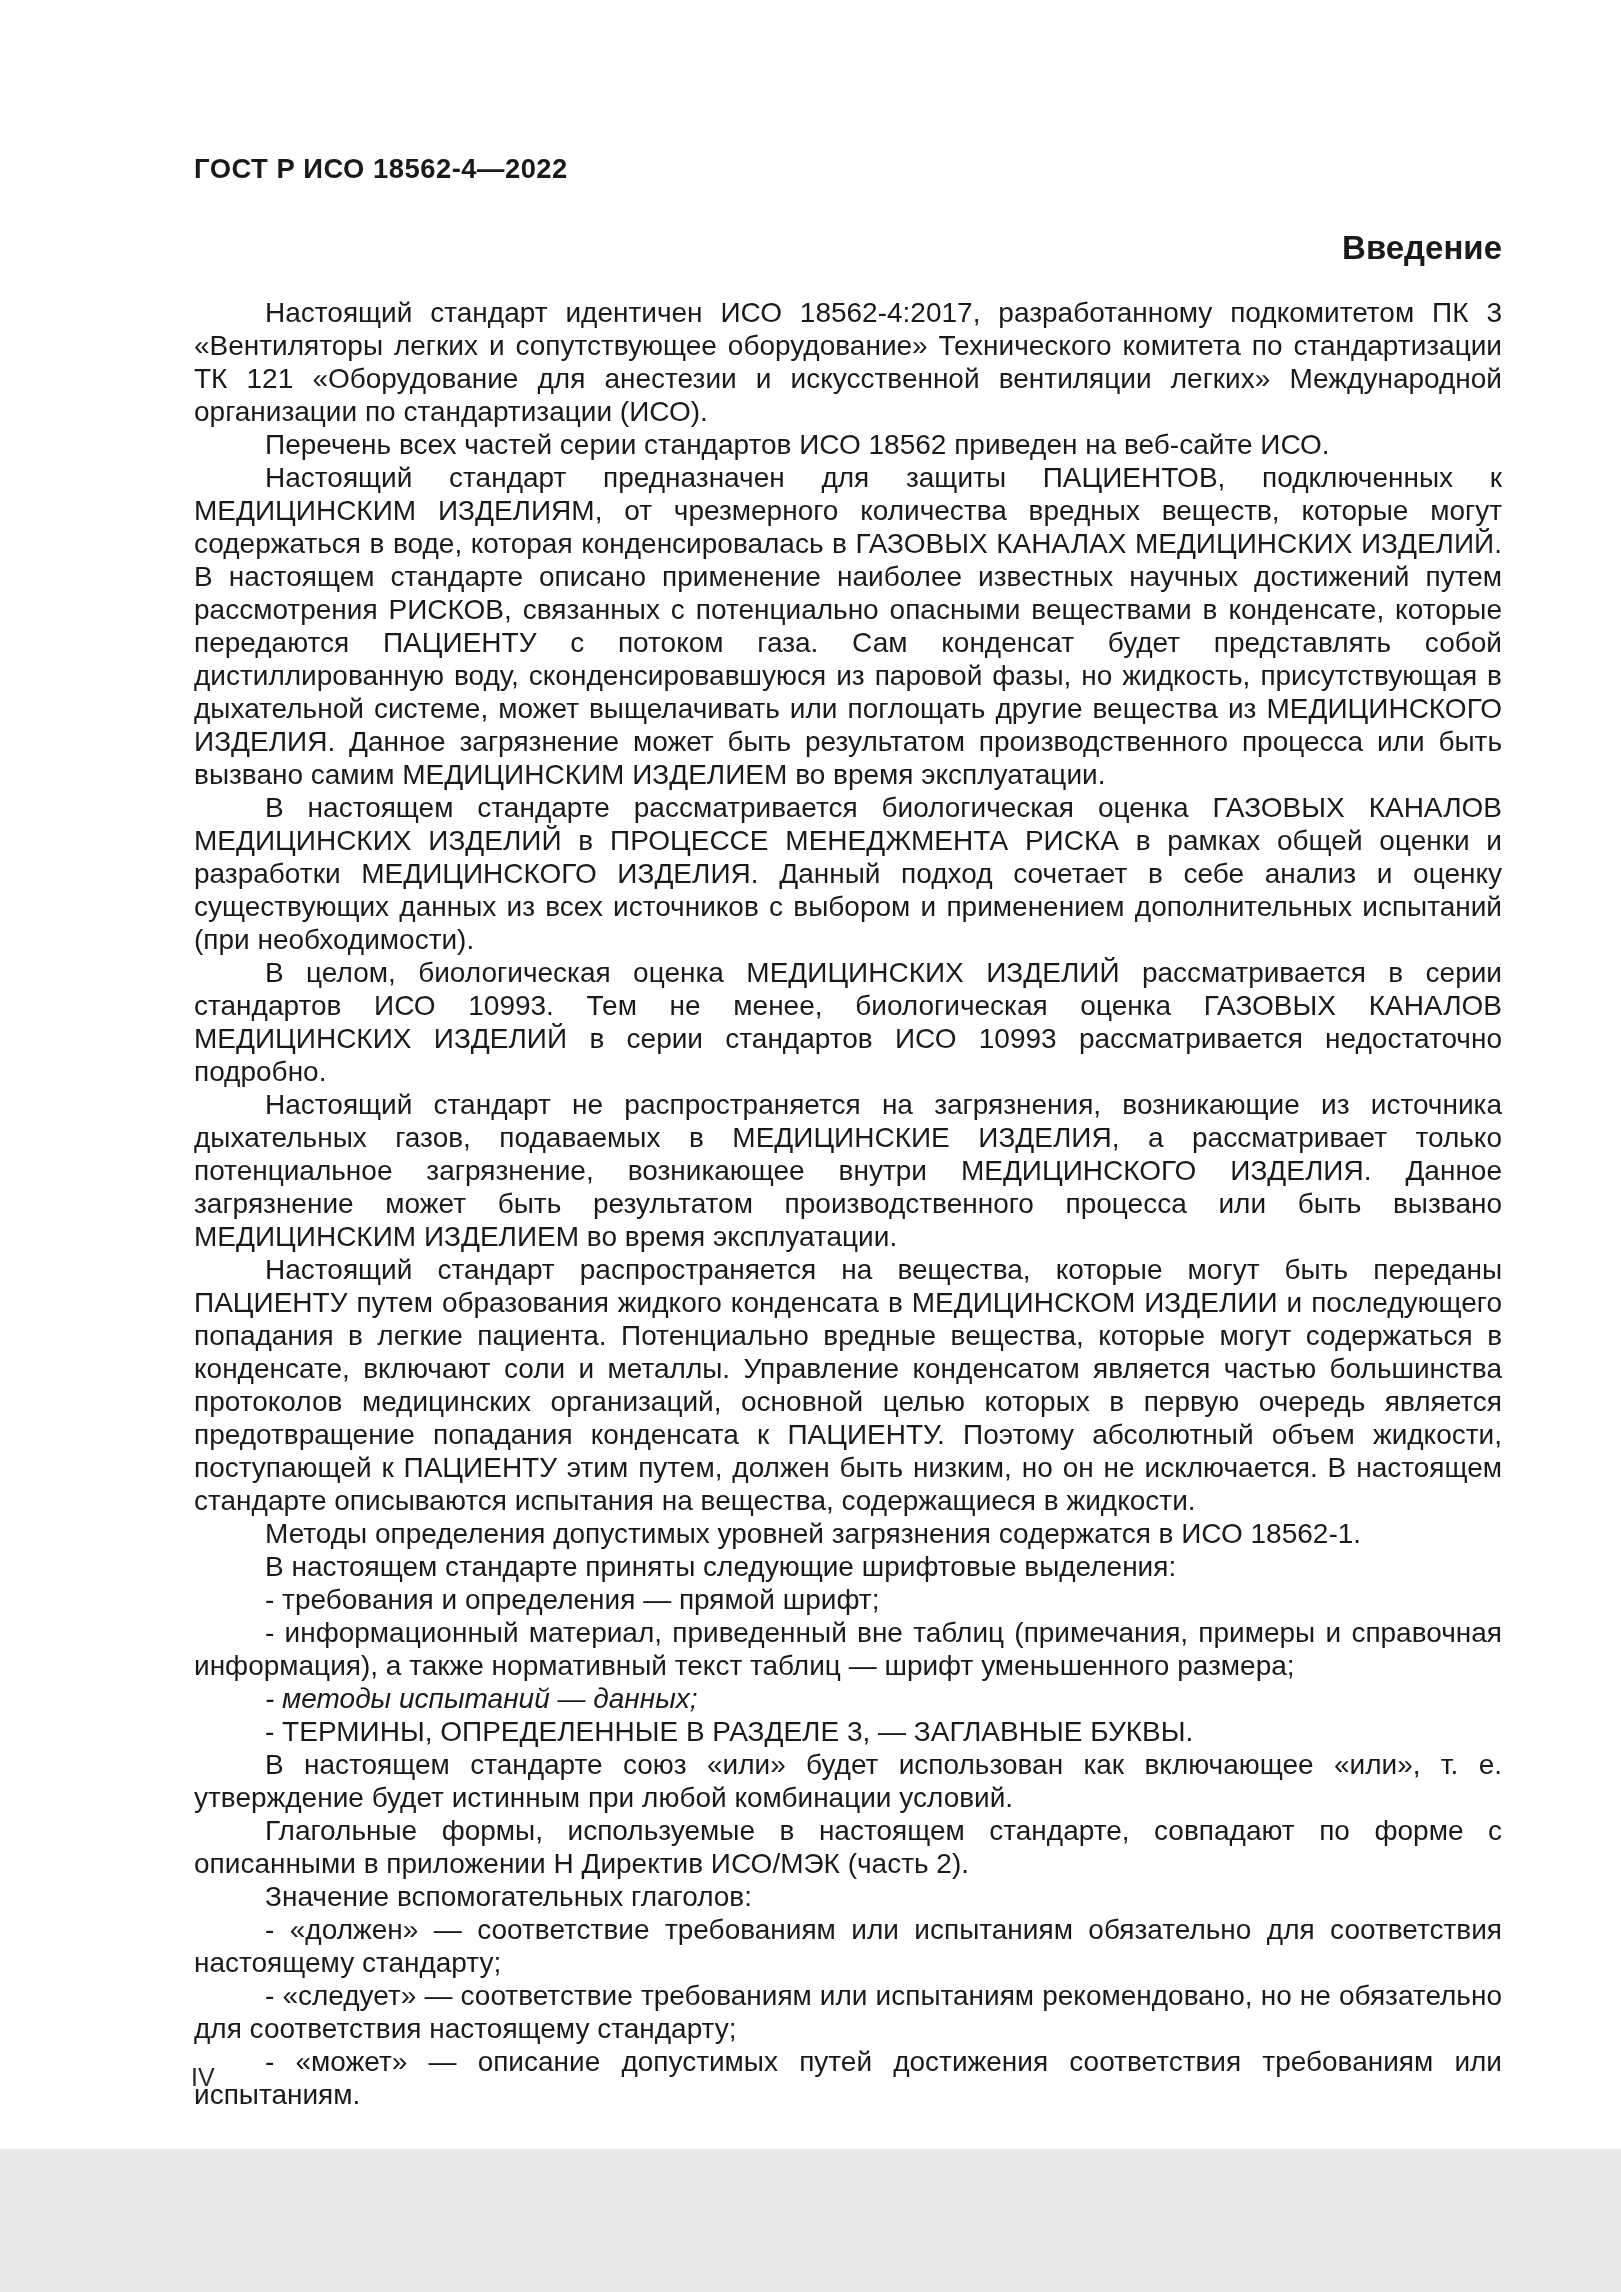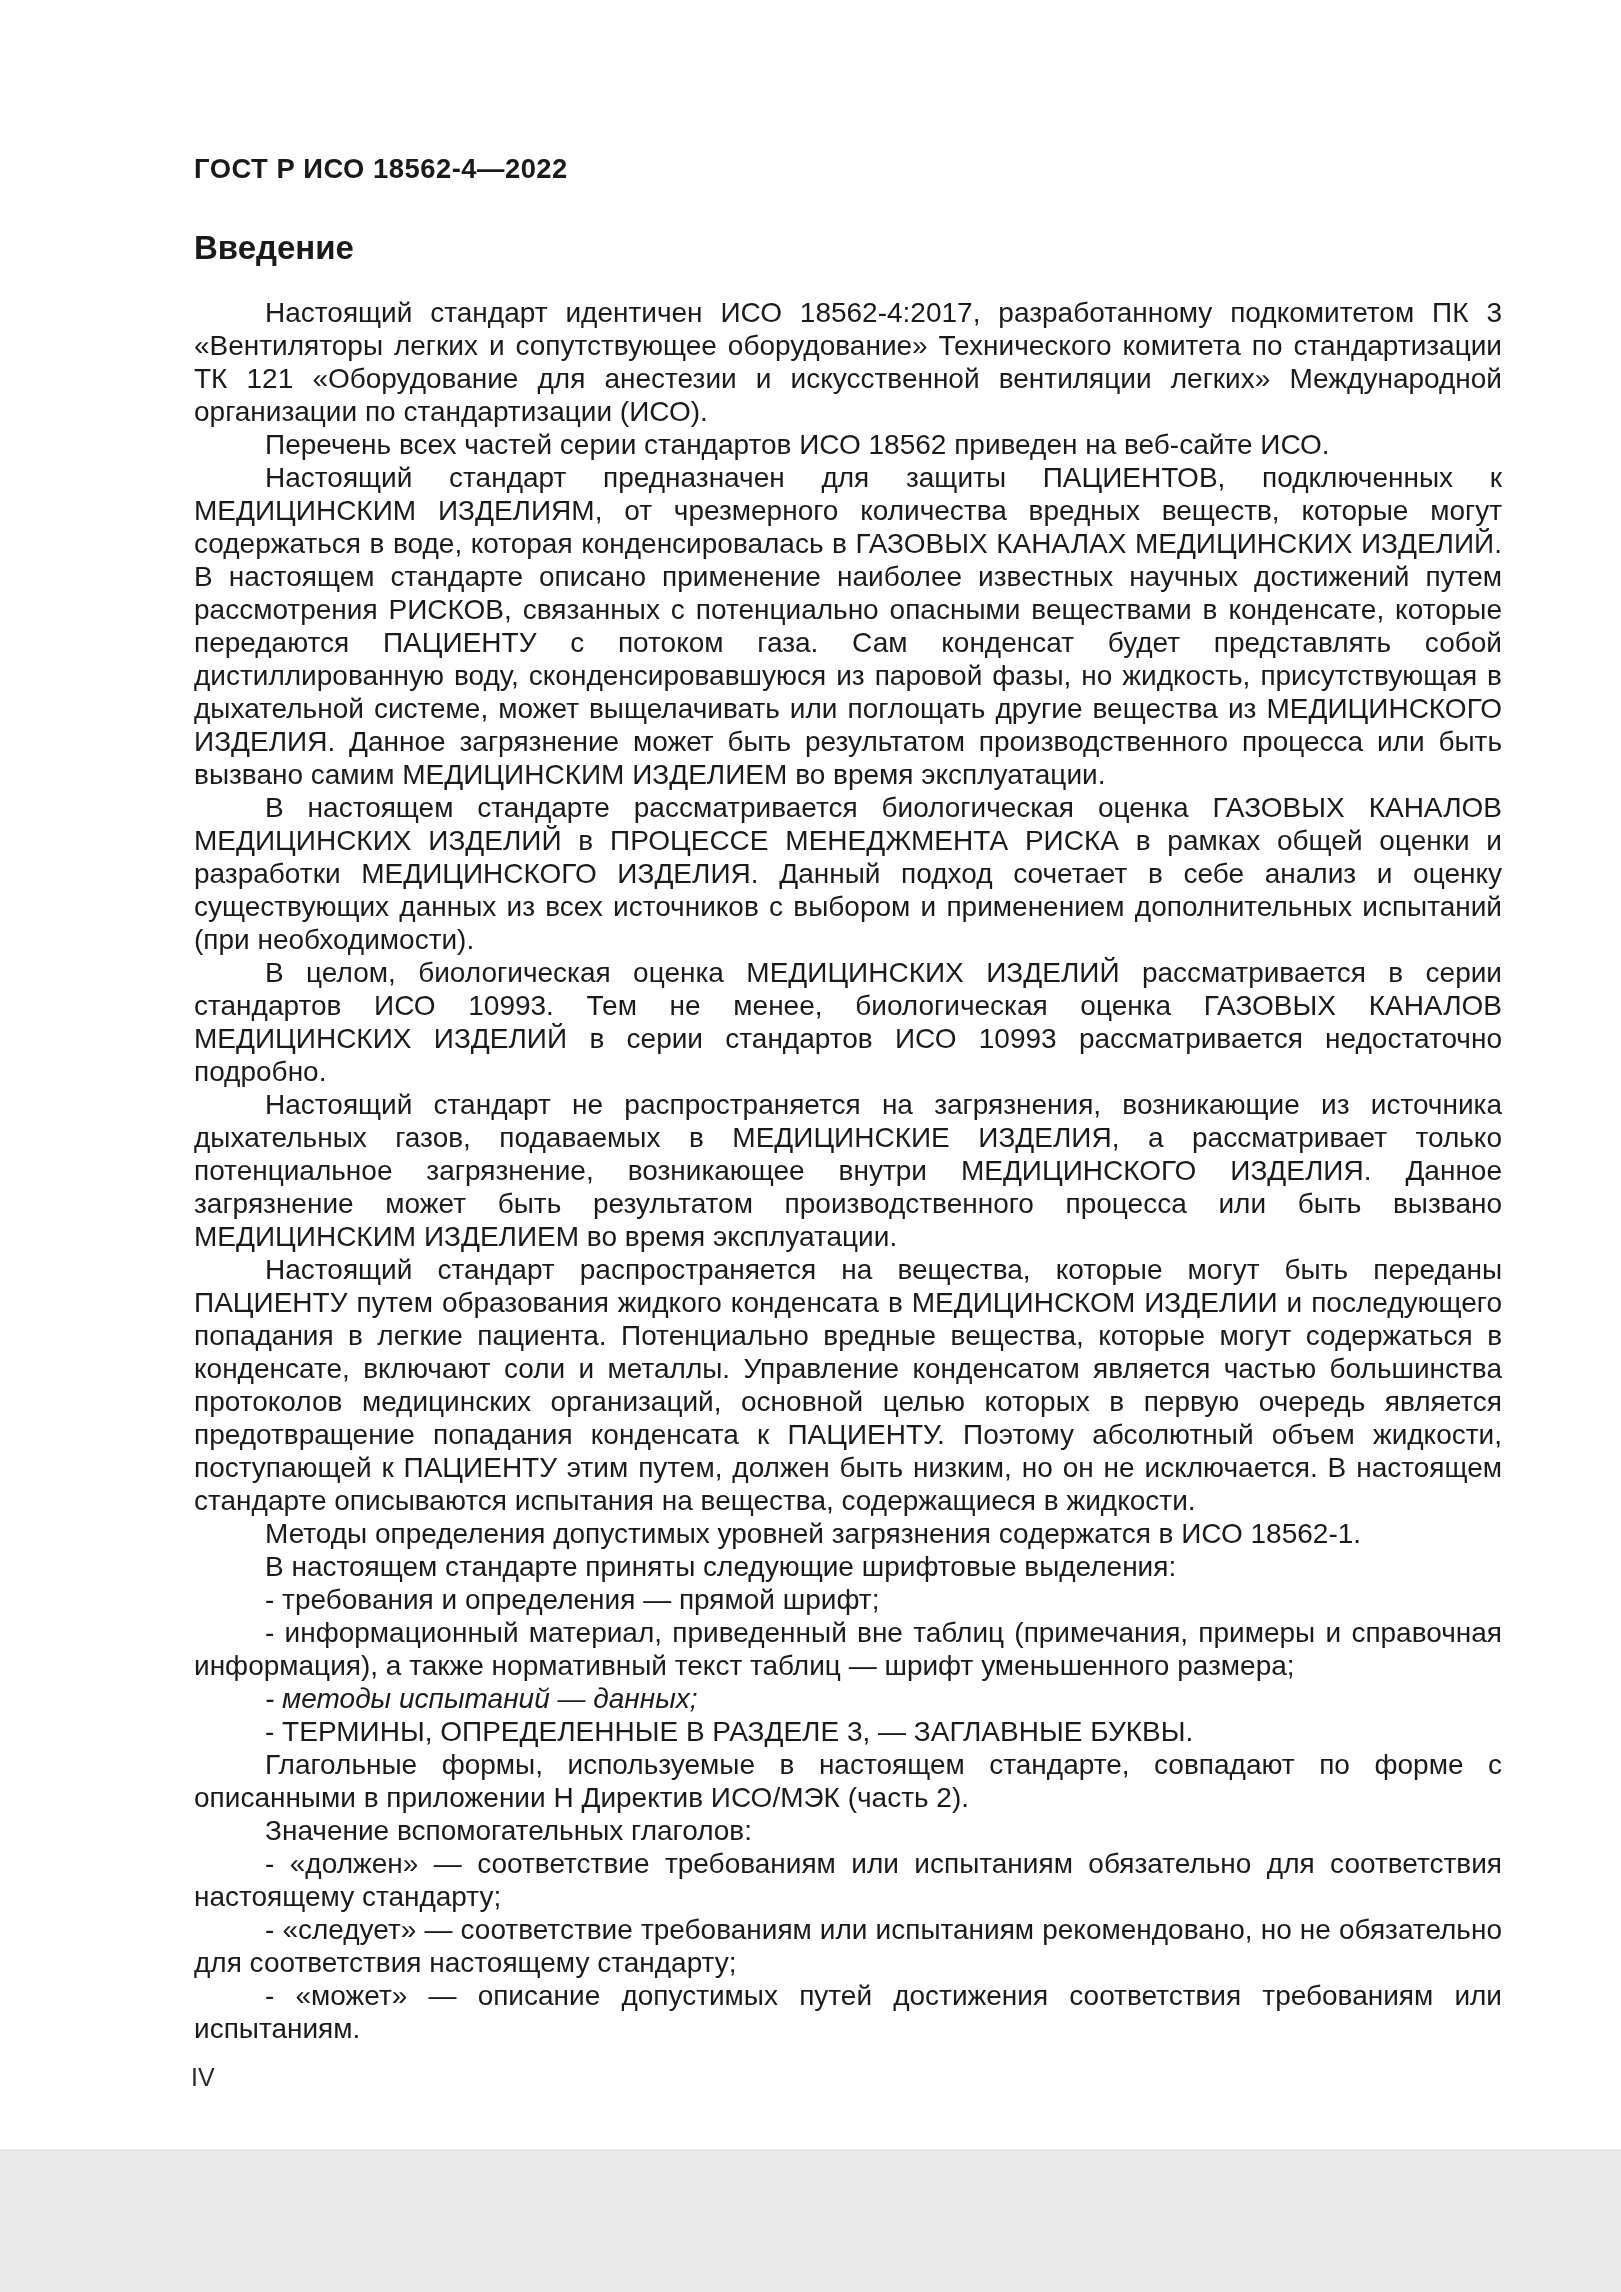--- a/index.html
+++ b/index.html
@@ -22,21 +22,21 @@
   .doc-header {
     font-size: 27.4px;
     font-weight: bold;
     line-height: 33px;
     letter-spacing: 0.5px;
     white-space: nowrap;
   }
   .doc-title {
     font-size: 33px;
     font-weight: bold;
-    text-align: left;
+    text-align: right;
     margin: 43px 0 29px 0;
     line-height: 39px;
   }
   .doc-paragraphs {
     font-size: 28px;
     line-height: 33px;
     text-align: justify;
   }
   .para {
     margin: 0;
@@ -72,20 +72,21 @@
       <p class="para">В настоящем стандарте рассматривается биологическая оценка ГАЗОВЫХ КАНАЛОВ МЕДИЦИНСКИХ ИЗДЕЛИЙ в ПРОЦЕССЕ МЕНЕДЖМЕНТА РИСКА в рамках общей оценки и разработки МЕДИЦИНСКОГО ИЗДЕЛИЯ. Данный подход сочетает в себе анализ и оценку существующих данных из всех источников с выбором и применением дополнительных испытаний (при необходимости).</p>
       <p class="para">В целом, биологическая оценка МЕДИЦИНСКИХ ИЗДЕЛИЙ рассматривается в серии стандартов ИСО 10993. Тем не менее, биологическая оценка ГАЗОВЫХ КАНАЛОВ МЕДИЦИНСКИХ ИЗДЕЛИЙ в серии стандартов ИСО 10993 рассматривается недостаточно подробно.</p>
       <p class="para">Настоящий стандарт не распространяется на загрязнения, возникающие из источника дыхательных газов, подаваемых в МЕДИЦИНСКИЕ ИЗДЕЛИЯ, а рассматривает только потенциальное загрязнение, возникающее внутри МЕДИЦИНСКОГО ИЗДЕЛИЯ. Данное загрязнение может быть результатом производственного процесса или быть вызвано МЕДИЦИНСКИМ ИЗДЕЛИЕМ во время эксплуатации.</p>
       <p class="para">Настоящий стандарт распространяется на вещества, которые могут быть переданы ПАЦИЕНТУ путем образования жидкого конденсата в МЕДИЦИНСКОМ ИЗДЕЛИИ и последующего попадания в легкие пациента. Потенциально вредные вещества, которые могут содержаться в конденсате, включают соли и металлы. Управление конденсатом является частью большинства протоколов медицинских организаций, основной целью которых в первую очередь является предотвращение попадания конденсата к ПАЦИЕНТУ. Поэтому абсолютный объем жидкости, поступающей к ПАЦИЕНТУ этим путем, должен быть низким, но он не исключается. В настоящем стандарте описываются испытания на вещества, содержащиеся в жидкости.</p>
       <p class="para">Методы определения допустимых уровней загрязнения содержатся в ИСО 18562-1.</p>
       <p class="para">В настоящем стандарте приняты следующие шрифтовые выделения:</p>
       <p class="para">- требования и определения — прямой шрифт;</p>
       <p class="para">- информационный материал, приведенный вне таблиц (примечания, примеры и справочная информация), а также нормативный текст таблиц — шрифт уменьшенного размера;</p>
       <p class="para italic">- методы испытаний — данных;</p>
       <p class="para">- ТЕРМИНЫ, ОПРЕДЕЛЕННЫЕ В РАЗДЕЛЕ 3, — ЗАГЛАВНЫЕ БУКВЫ.</p>
+      <p class="para">В настоящем стандарте союз «или» будет использован как включающее «или», т. е. утверждение будет истинным при любой комбинации условий.</p>
       <p class="para">Глагольные формы, используемые в настоящем стандарте, совпадают по форме с описанными в приложении Н Директив ИСО/МЭК (часть 2).</p>
       <p class="para">Значение вспомогательных глаголов:</p>
       <p class="para">- «должен» — соответствие требованиям или испытаниям обязательно для соответствия настоящему стандарту;</p>
       <p class="para">- «следует» — соответствие требованиям или испытаниям рекомендовано, но не обязательно для соответствия настоящему стандарту;</p>
       <p class="para">- «может» — описание допустимых путей достижения соответствия требованиям или испытаниям.</p>
     </div>
 
   <div class="page-number">IV</div>
 
 </div>

